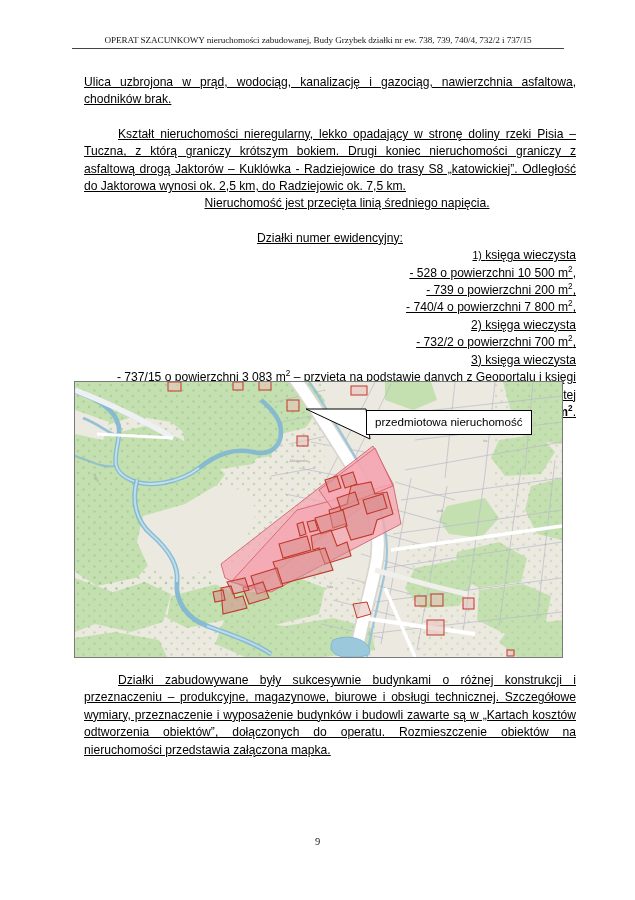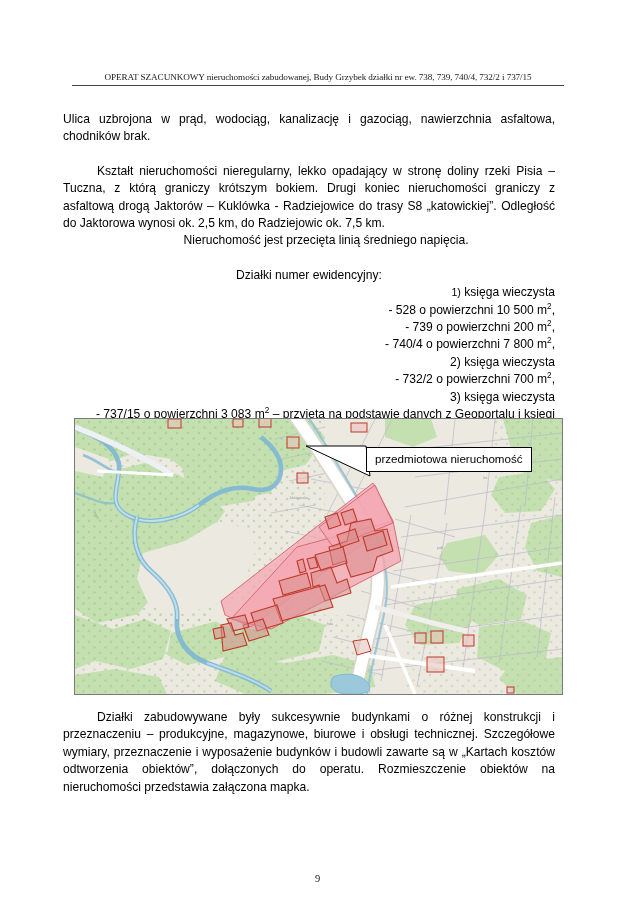--- a/index.html
+++ b/index.html
@@ -15,21 +15,20 @@
     color: #000;
     overflow: hidden;
   }
 
   .page {
     position: absolute;
     left: 0; top: 0;
     width: 635px;
     height: 652px;
     background: #fff;
-    margin-top: 37px;
   }
 
   
   .doc-header {
     position: absolute;
     left: 72px;
     top: 34px;
     width: 492px;
     font-family: "Liberation Serif", serif;
     font-size: 9.2px;
@@ -38,25 +37,26 @@
     border-bottom: 1px solid #444;
     padding-bottom: 2px;
     color: #1a1a1a;
     white-space: nowrap;
     letter-spacing: -0.1px;
   }
 
   
   .content {
     position: absolute;
-    left: 63px;
+    left: 84px;
     top: 74px;
     width: 492px;
     font-size: 12.1px;
     line-height: 17.4px;
+    text-decoration: underline;
   }
   p.just {
     margin: 0;
     text-align: justify;
     text-justify: inter-word;
   }
   p.left {
     margin: 0;
     text-align: center;
   }

